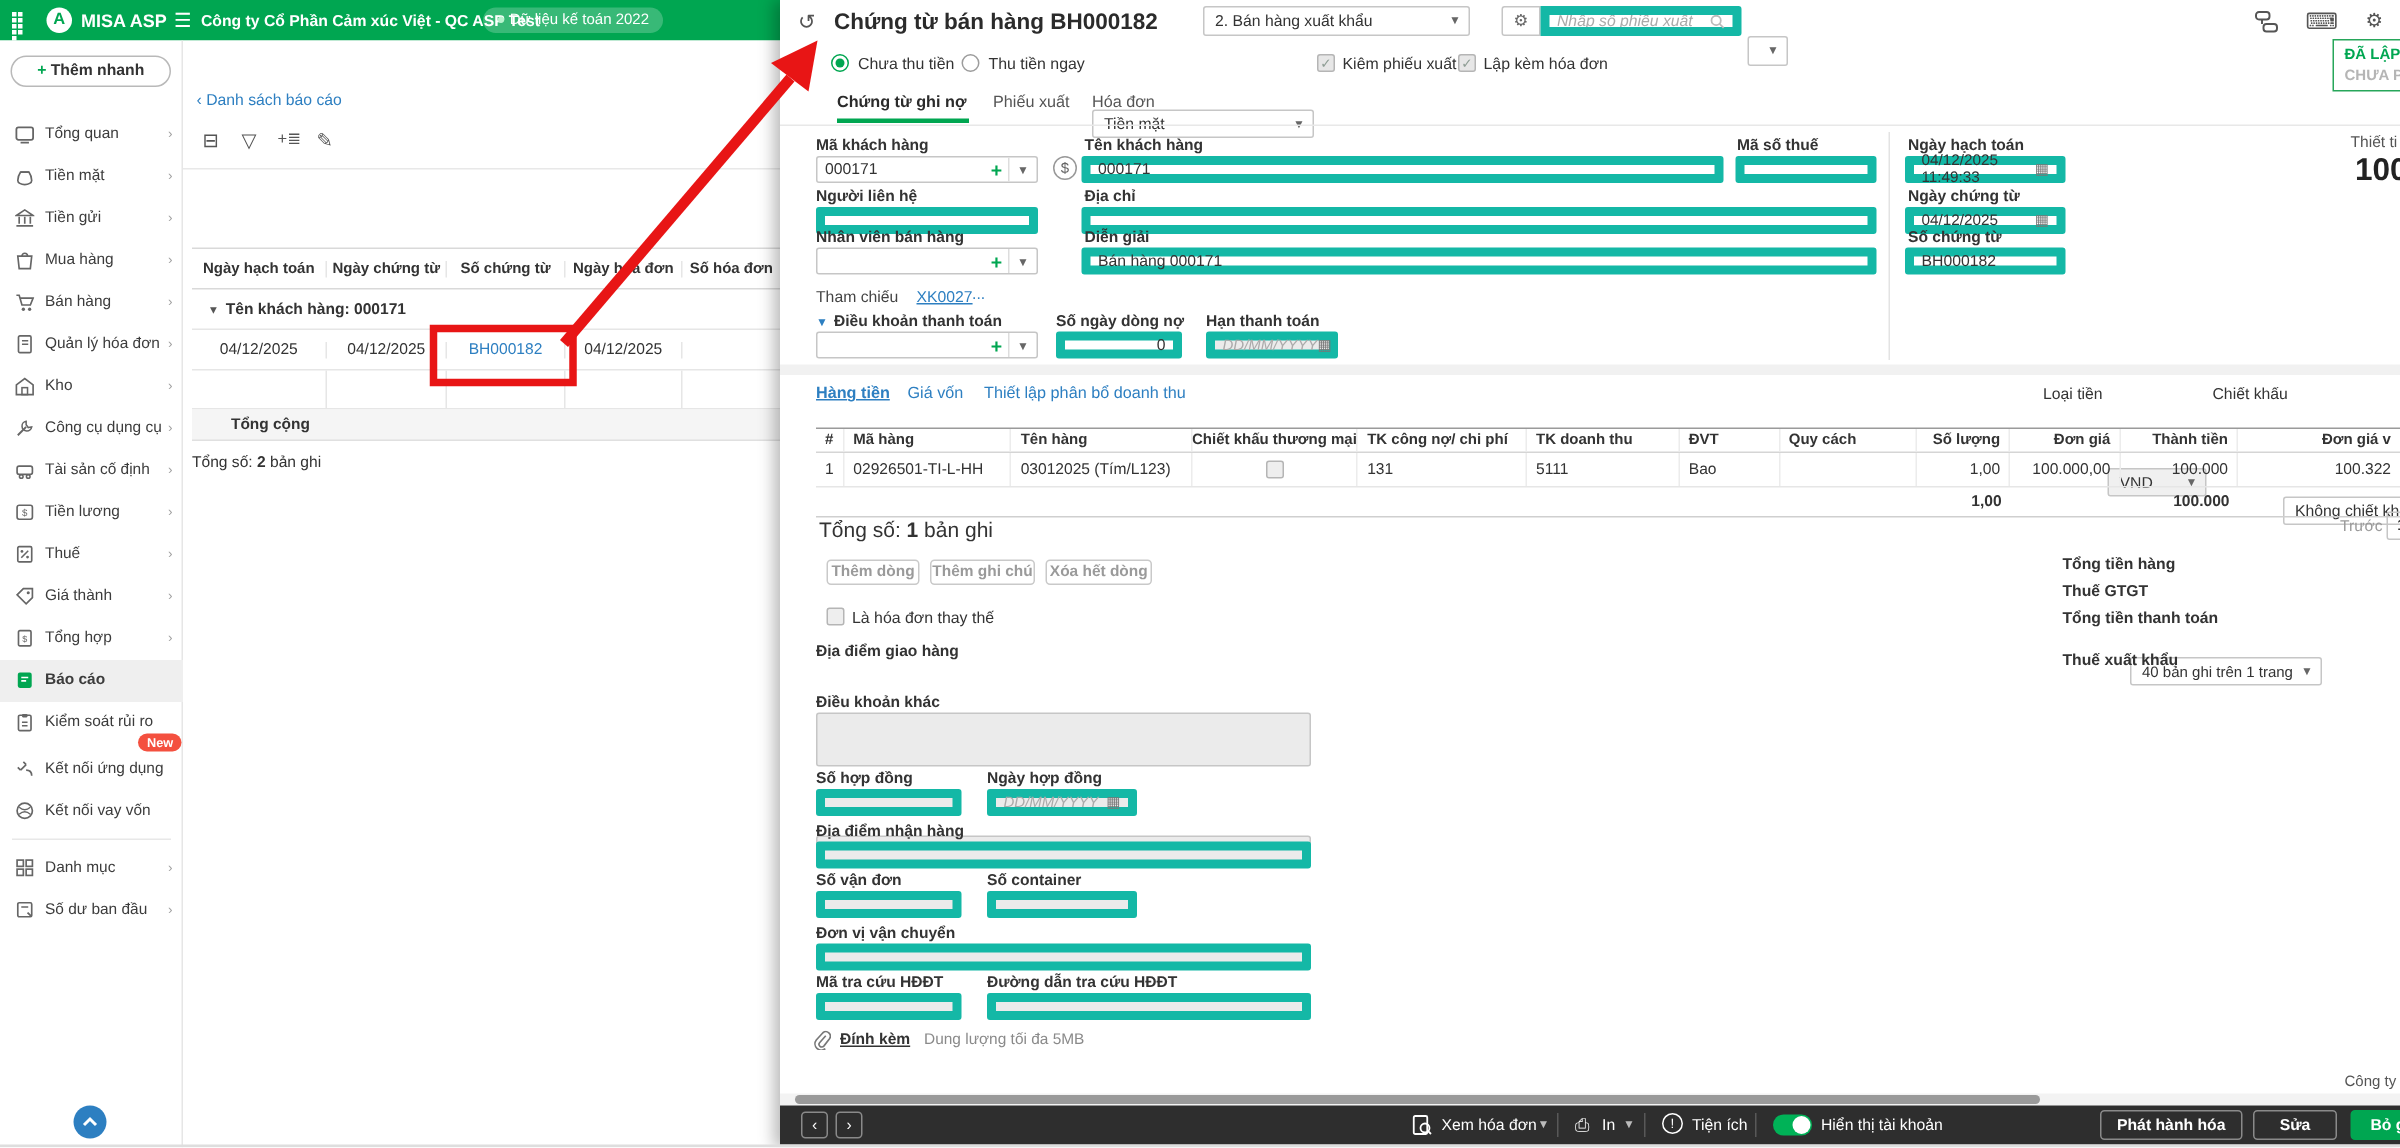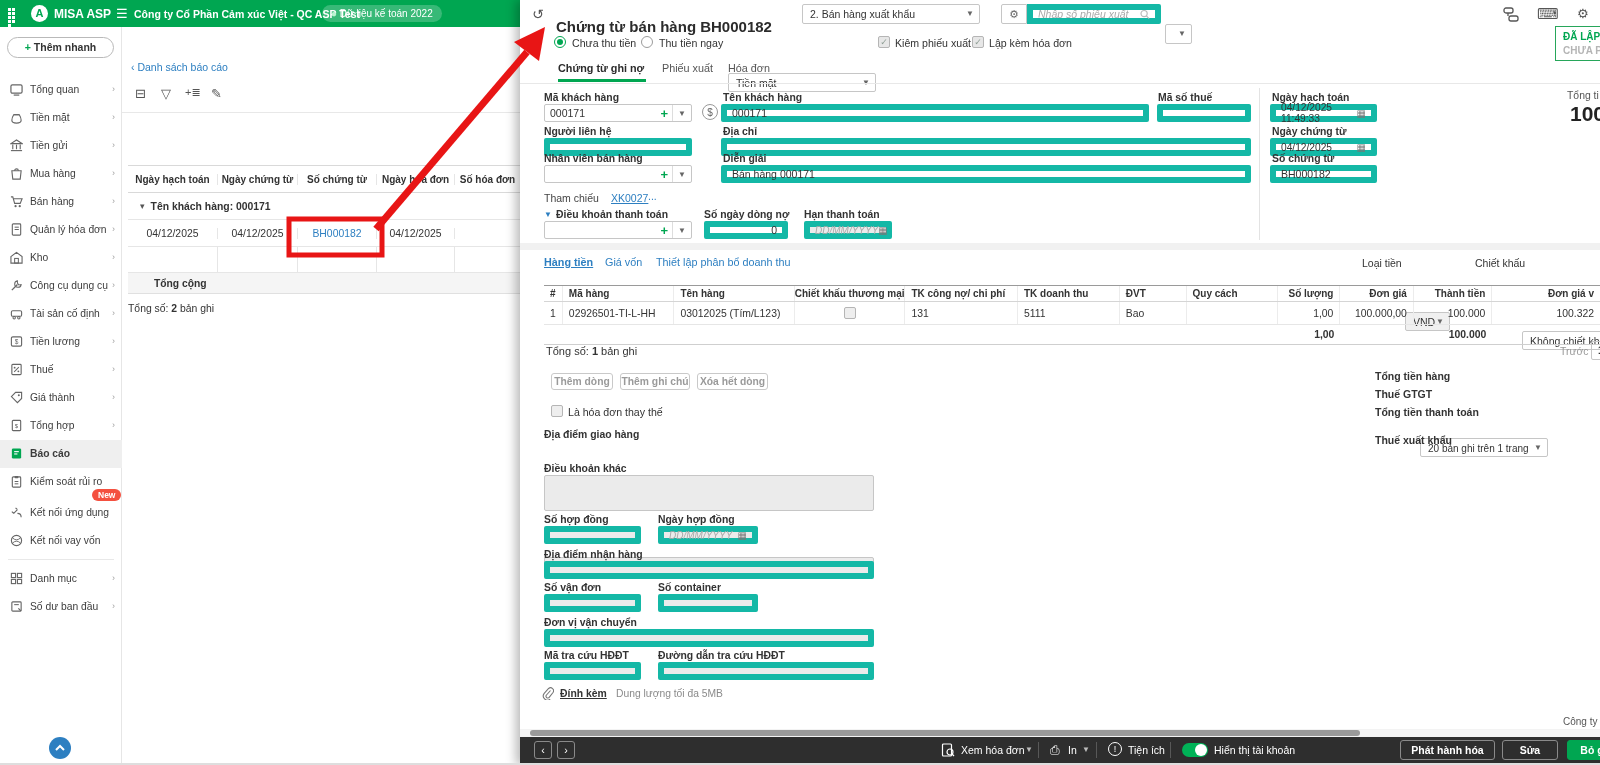--- a/index.html
+++ b/index.html
@@ -31,21 +31,21 @@
   
   .rtitle { font-size:17px; font-weight:bold; color:#222; white-space:nowrap; }
   .rback { font-size:10.5px; color:#2d7fc1; cursor:pointer; }
   .tool { font-size:13px; color:#555; cursor:pointer; }
   .rt-head { font-weight:bold; font-size:10px; color:#333; text-align:center; }
   .cellb { border-right:1px solid #e6e6e6; }
   .linkblue { color:#2d7fc1; cursor:pointer; }
 
   
   .overlay { left:520px; top:0; width:1080px; height:765px; background:#fff; box-shadow:-4px 0 10px rgba(0,0,0,.28); }
-  .vtitle { font-size:15px; font-weight:bold; color:#2b2b2b; white-space:nowrap;margin-top:12px; }
+  .vtitle { font-size:15px; font-weight:bold; color:#2b2b2b; white-space:nowrap; }
   .selbox { border:1px solid #c6c6c6; border-radius:2px; background:#fff; height:20px; line-height:18px; padding:0 18px 0 7px; font-size:10.5px; color:#333; position:relative; cursor:pointer; white-space:nowrap; overflow:hidden; }
   .selbox .car { position:absolute; right:5px; top:0; color:#666; font-size:8px; }
   .lbl { font-size:10.4px; font-weight:bold; color:#333; white-space:nowrap; }
   .inp { border:1px solid #c6c6c6; border-radius:2px; background:#fff; height:18px; font-size:10.5px; color:#333; padding:0 5px; font-family:inherit; }
   .inp.gray { background:#ebebeb; }
   .inp.ph::placeholder, input::placeholder { color:#aaa; font-style:italic; }
   input.inp { outline:none; width:100%; height:100%; border:none; background:transparent; padding:0; }
   .inpwrap { border:6px solid #14b8a6; border-radius:2px; background:#fff; height:18px; padding:0 5px; display:flex; align-items:center; }
   .inpwrap.gray { background:#ebebeb; }
   .combo { border:1px solid #c6c6c6; border-radius:2px; background:#fff; height:18px; display:flex; align-items:center; }
@@ -383,21 +383,21 @@
         <span style="font-size:10.5px;">000171</span>
       </div>
     <span class="abs lbl" style="left:638px;top:92px;">Mã số thuế</span>
     <div class="abs inpwrap" style="left:637px;top:104px;width:94px;"></div>
     <div class="abs" style="left:739px;top:88px;width:1px;height:152px;background:#e3e3e3;"></div>
     <span class="abs lbl" style="left:752px;top:92px;">Ngày hạch toán</span>
     <div class="abs inpwrap" style="left:750px;top:104px;width:107px;">
         <span style="flex:1;font-size:10.2px;">04/12/2025 11:49:33</span>
         <span class="cal">▦</span>
       </div>
-    <span class="abs lbl" style="left:1047px;top:90px;font-weight:normal;color:#555;">Tổng ti</span>
+    <span class="abs lbl" style="left:1047px;top:90px;font-weight:normal;color:#555;">Thiết ti</span>
     <span class="abs" style="left:1050px;top:102px;font-size:21px;font-weight:bold;color:#222;">100</span>
 
     <span class="abs lbl" style="left:24px;top:126px;">Người liên hệ</span>
     <div class="abs inpwrap" style="left:24px;top:138px;width:148px;"></div>
     <span class="abs lbl" style="left:203px;top:126px;">Địa chỉ</span>
     <div class="abs inpwrap" style="left:201px;top:138px;width:530px;"></div>
     <span class="abs lbl" style="left:752px;top:126px;">Ngày chứng từ</span>
     <div class="abs inpwrap" style="left:750px;top:138px;width:107px;">
         <span style="flex:1;font-size:10.2px;">04/12/2025</span>
         <span class="cal">▦</span>
@@ -439,21 +439,21 @@
         <span style="flex:1;font-size:10px;color:#aaa;font-style:italic;">DD/MM/YYYY</span>
         <span class="cal">▦</span>
       </div>
 
     <div class="abs" style="left:0;top:243px;width:1080px;height:7px;background:#f1f1f1;"></div>
 
     <span class="abs subtab active" style="left:24px;top:256px;">Hàng tiền</span>
     <span class="abs subtab" style="left:85px;top:256px;">Giá vốn</span>
     <span class="abs subtab" style="left:136px;top:256px;">Thiết lập phân bổ doanh thu</span>
     <span class="abs" style="left:842px;top:257px;font-size:10.5px;">Loại tiền</span>
-    <div class="abs selbox" style="left:885px;top:253px;width:45px;height:19px;background:#f0f0f0;"><span>VND</span><span class="car">▼</span></div>
+    <div class="abs selbox" style="left:885px;top:253px;width:66px;height:19px;background:#f0f0f0;"><span>VND</span><span class="car">▼</span></div>
     <span class="abs" style="left:955px;top:257px;font-size:10.5px;">Chiết khấu</span>
     <div class="abs selbox" style="left:1002px;top:253px;width:100px;height:19px;"><span>Không chiết khấu</span></div>
 
     <div class="abs" style="left:24px;top:285px;width:1056px;">
       <div style="display:flex;height:17px;border-top:1px solid #9a9a9a;border-bottom:1px solid #d5d5d5;background:#fff;">
         <div class="itc ith c0">#</div>
         <div class="itc ith c1">Mã hàng</div>
         <div class="itc ith c2">Tên hàng</div>
         <div class="itc ith c3">Chiết khấu thương mại</div>
         <div class="itc ith c4">TK công nợ/ chi phí</div>
@@ -490,24 +490,24 @@
           <div class="itc c5" style="border-right:none;"></div>
           <div class="itc c6" style="border-right:none;"></div>
           <div class="itc c7" style="border-right:none;"></div>
         <div class="itc c8 r" style="border-right:none;">1,00</div>
         <div class="itc c9" style="border-right:none;"></div>
         <div class="itc c10 r" style="border-right:none;">100.000</div>
         <div class="itc c11" style="border-right:none;"></div>
       </div>
     </div>
 
-    <div class="abs" style="left:26px;top:345px;font-size:11px;">
+    <div class="abs" style="left:26px;top:345px;font-size:14px;">
       <span>Tổng số:</span> <b>1</b> <span>bản ghi</span>
     </div>
-    <div class="abs selbox" style="left:900px;top:341px;width:128px;height:19px;"><span style="font-size:10px;">20 bản ghi trên 1 trang</span><span class="car">▼</span></div>
+    <div class="abs selbox" style="left:900px;top:341px;width:128px;height:19px;"><span style="font-size:10px;">40 bản ghi trên 1 trang</span><span class="car">▼</span></div>
     <span class="abs" style="left:1040px;top:346px;font-size:10.4px;color:#9a9a9a;cursor:pointer;">Trước</span>
     <div class="abs" style="left:1071px;top:341px;width:20px;height:19px;border:1px solid #c6c6c6;border-radius:2px;text-align:center;line-height:18px;font-size:10.4px;font-weight:bold;">1</div>
 
     <div class="abs btn-gray" style="left:31px;top:373px;width:62px;height:17px;line-height:15px;">Thêm dòng</div>
     <div class="abs btn-gray" style="left:100px;top:373px;width:70px;height:17px;line-height:15px;">Thêm ghi chú</div>
     <div class="abs btn-gray" style="left:177px;top:373px;width:71px;height:17px;line-height:15px;">Xóa hết dòng</div>
 
     <span class="abs sum-lbl" style="left:855px;top:370px;">Tổng tiền hàng</span>
     <span class="abs sum-lbl" style="left:855px;top:388px;">Thuế GTGT</span>
     <span class="abs sum-lbl" style="left:855px;top:406px;">Tổng tiền thanh toán</span>

